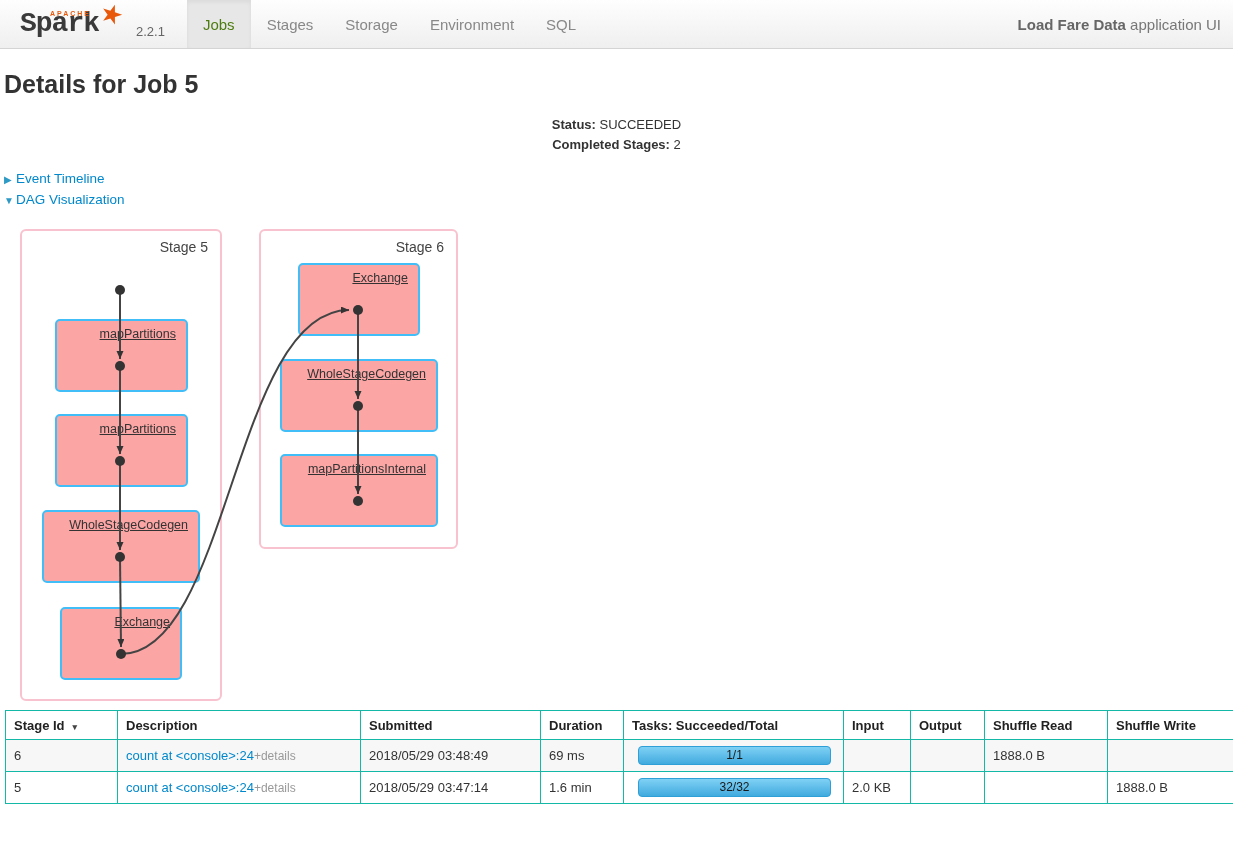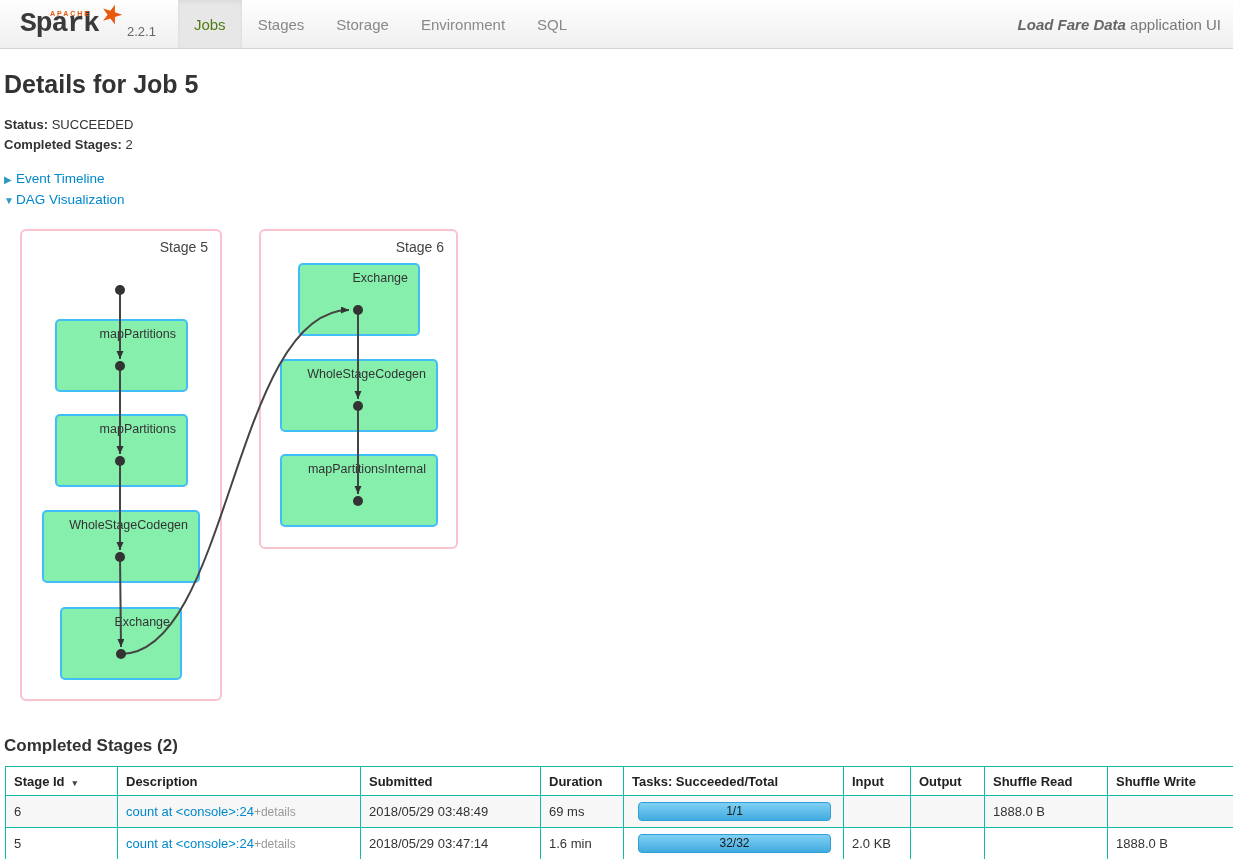--- a/index.html
+++ b/index.html
@@ -15,53 +15,53 @@
   .navbar {
     height: 49px; display: flex; align-items: stretch;
     background: linear-gradient(to bottom, #fefefe, #efefef);
     border-bottom: 1px solid #d4d4d4;
   }
   .brand { display: flex; align-items: center; padding: 0 22px 0 20px; cursor: pointer; }
   .logo { position: relative; padding-right: 20px; }
   .logo-name { font-size: 28px; font-weight: bold; color: #3a3a3a; letter-spacing: -1px; line-height: 30px; font-family: Liberation Mono, monospace; }
   .logo-apache { position: absolute; top: 1px; left: 30px; font-size: 7px; font-weight: bold; color: #e8590c; letter-spacing: 2px; }
   .logo-star { position: absolute; top: -10px; right: -4px; font-size: 26px; color: #e8590c; transform: rotate(18deg); }
-  .logo-version { font-size: 13px; color: #666; margin-left: 8px; padding-top: 14px; }
+  .logo-version { font-size: 13px; color: #666; margin-left: 17px; padding-top: 14px; }
   .nav-tabs { display: flex; list-style: none; align-items: stretch; }
   .nav-tabs li { display: flex; }
   .nav-tabs a {
     display: block; line-height: 49px; padding: 0 16px;
     color: #888; font-size: 15px;
   }
   .nav-tabs li.active a { background: #e7e7e7; color: #4d7c0f; box-shadow: inset 0 2px 4px rgba(0,0,0,.06); }
   .nav-app { margin-left: auto; line-height: 49px; padding-right: 12px; font-size: 15px; color: #777; white-space: nowrap; }
-  .nav-app b { color: #666; font-style: italic; }
+  .nav-app b { color: #666; }
 
   
   .content { padding: 0 4px; }
   h1.page-title { font-size: 25px; font-weight: bold; color: #333; margin: 20px 0 16px; line-height: 30px; }
-  .summary { margin-top: 12px; line-height: 20px; font-size: 13px; }
+  .summary { margin-top: 12px; line-height: 20px; font-size: 13px; text-align: center; }
   .summary .row-line strong { font-weight: bold; color: #333; }
   a.blue-link { color: #0088cc; }
   a.blue-link strong { color: #0088cc; font-weight: bold; margin-top: 30px; }
   .toggles { margin-top: 14px; line-height: 20px; }
   .toggle-line { font-size: 13.5px; cursor: pointer; }
   .arrow-glyph { color: #2d9ac6; font-size: 10px; display: inline-block; width: 12px; }
 
   
   .dag-wrap { position: relative; width: 470px; height: 487px; margin-top: 12px; }
   .stage-box {
     position: absolute; background: #fff;
     border: 2px solid #f8c2ce; border-radius: 6px; cursor: pointer;
   }
   .stage-label { position: absolute; top: 8px; right: 12px; font-size: 14px; color: #444; }
   .dag-node {
-    position: absolute; background: #86efac;
+    position: absolute; background: #fca5a5;
     border: 2px solid #41bdf7; border-radius: 5px;
-    text-align: right; padding: 6px 10px 0 0; font-size: 12.5px; color: #333;
+    text-align: right; padding: 6px 10px 0 0; font-size: 12.5px; color: #333; text-decoration: underline;
   }
   .dag-svg { position: absolute; left: 0; top: 0; pointer-events: none; }
 
   
   h4.table-heading { font-size: 17px; font-weight: bold; color: #333; margin: 26px 0 10px; }
   table.stages {
     border-collapse: collapse; width: 1228px; margin-left: 1px;
     font-size: 13px; table-layout: fixed;
   }
   table.stages th, table.stages td {
@@ -179,21 +179,20 @@
         <circle cx="116" cy="238" r="5"></circle>
         <circle cx="116" cy="334" r="5"></circle>
         <circle cx="117" cy="431" r="5"></circle>
         <circle cx="354" cy="87" r="5"></circle>
         <circle cx="354" cy="183" r="5"></circle>
         <circle cx="354" cy="278" r="5"></circle>
       </g>
     </svg>
   </div>
 
-  <h4 class="table-heading">Completed Stages (2)</h4>
 
   <table class="stages">
     <colgroup>
       <col style="width:112px">
         <col style="width:243px">
         <col style="width:180px">
         <col style="width:83px">
       <col style="width:220px">
         <col style="width:67px">
         <col style="width:74px">

